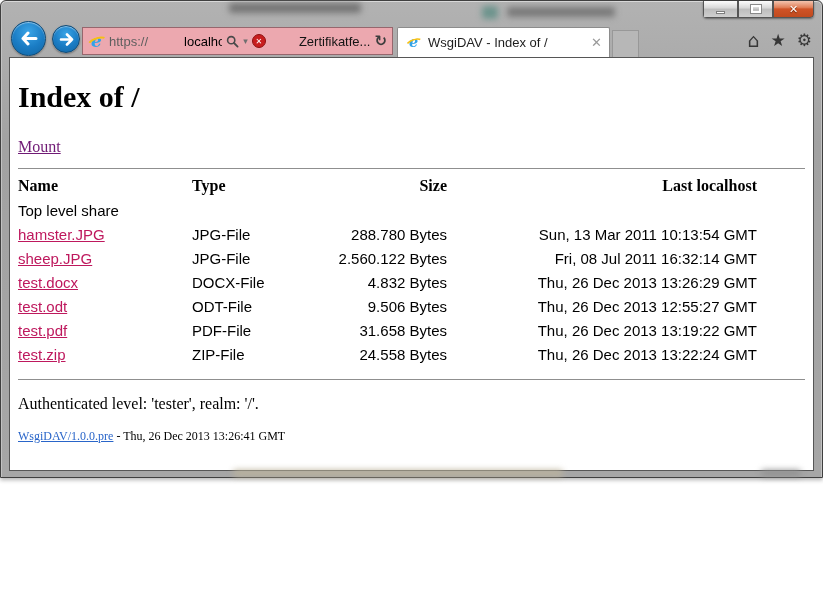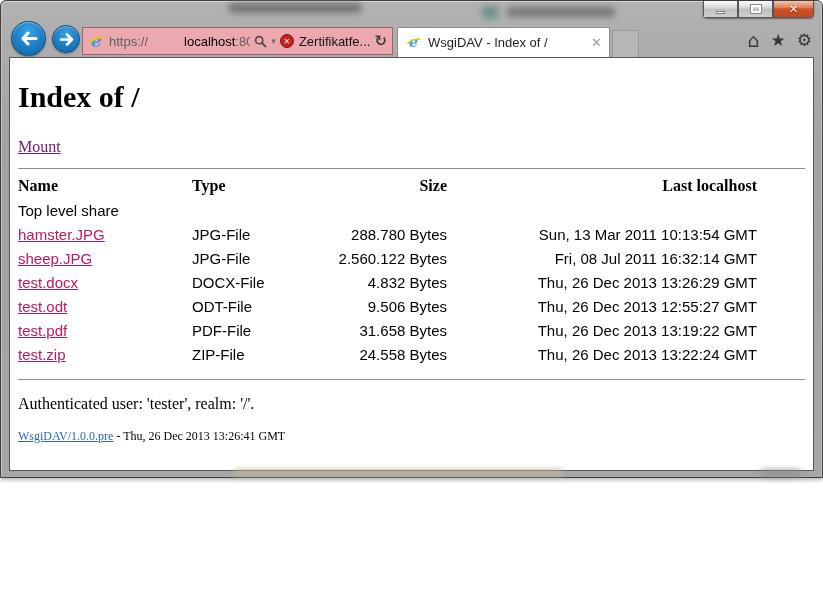--- a/index.html
+++ b/index.html
@@ -50,21 +50,21 @@
   .url { flex: 1; white-space: nowrap; overflow: hidden; }
   .url .dim { color: #5f5f5f; margin-top: 34px; }
   .url .host { color: #000; padding-left: 36px; }
   .search-glyph { flex: 0 0 auto; display: block; }
   .caret { color: #6f6f6f; font-size: 9px; flex: 0 0 auto; font-family: "DejaVu Sans", sans-serif; }
   .cert { display: flex; align-items: center; gap: 5px; flex: 0 0 auto; cursor: pointer; }
   .cert-badge { width: 14px; height: 14px; border-radius: 50%; background: #c81e1e;
                 border: 1px solid #8e1111; color: #fff; font-size: 8px; font-weight: bold;
                 display: flex; align-items: center; justify-content: center;
                 font-family: "DejaVu Sans", sans-serif; }
-  .cert-label { color: #141414; }
+  .cert-label { color: #141414; margin-left: 28px; }
   .refresh { color: #3d3d3d; font-size: 15px; font-weight: bold; flex: 0 0 auto;
              font-family: "DejaVu Sans", sans-serif; cursor: pointer; }
 
   .tab { position: absolute; left: 396px; top: 4px; width: 213px; height: 30px;
          background: #fff; border: 1px solid #8c8c8c; border-bottom: none;
          border-radius: 2px 2px 0 0; display: flex; align-items: center;
          padding: 0 7px; gap: 6px; font-size: 13px; color: #1e1e1e; cursor: default; }
   .tab .ie-e { transform: scale(.85); }
   .tab-title { white-space: nowrap; overflow: hidden; }
   .tab-close { margin-left: auto; color: #9a9a9a; font-size: 13px;
@@ -226,21 +226,21 @@
         <tr>
           <td><a class="file">test.zip</a></td>
           <td>ZIP-File</td>
           <td class="r">24.558 Bytes</td>
           <td class="r">Thu, 26 Dec 2013 13:22:24 GMT</td>
         </tr>
       </tbody>
     </table>
 
     <hr class="rule">
-    <p class="auth">Authenticated user: 'tester', realm: '/'.</p>
+    <p class="auth">Authenticated level: 'tester', realm: '/'.</p>
     <p class="server">
       <a>WsgiDAV/1.0.0.pre</a><span> - Thu, 26 Dec 2013 13:26:41 GMT</span>
     </p>
   </div>
 
   <div class="bottomframe">
     <div class="blob" style="left:232px;top:1px;width:330px;height:6px;background:#bdb49c;"></div>
     <div class="blob" style="left:760px;top:1px;width:40px;height:6px;background:#8f8f8f;"></div>
   </div>
 </div>

